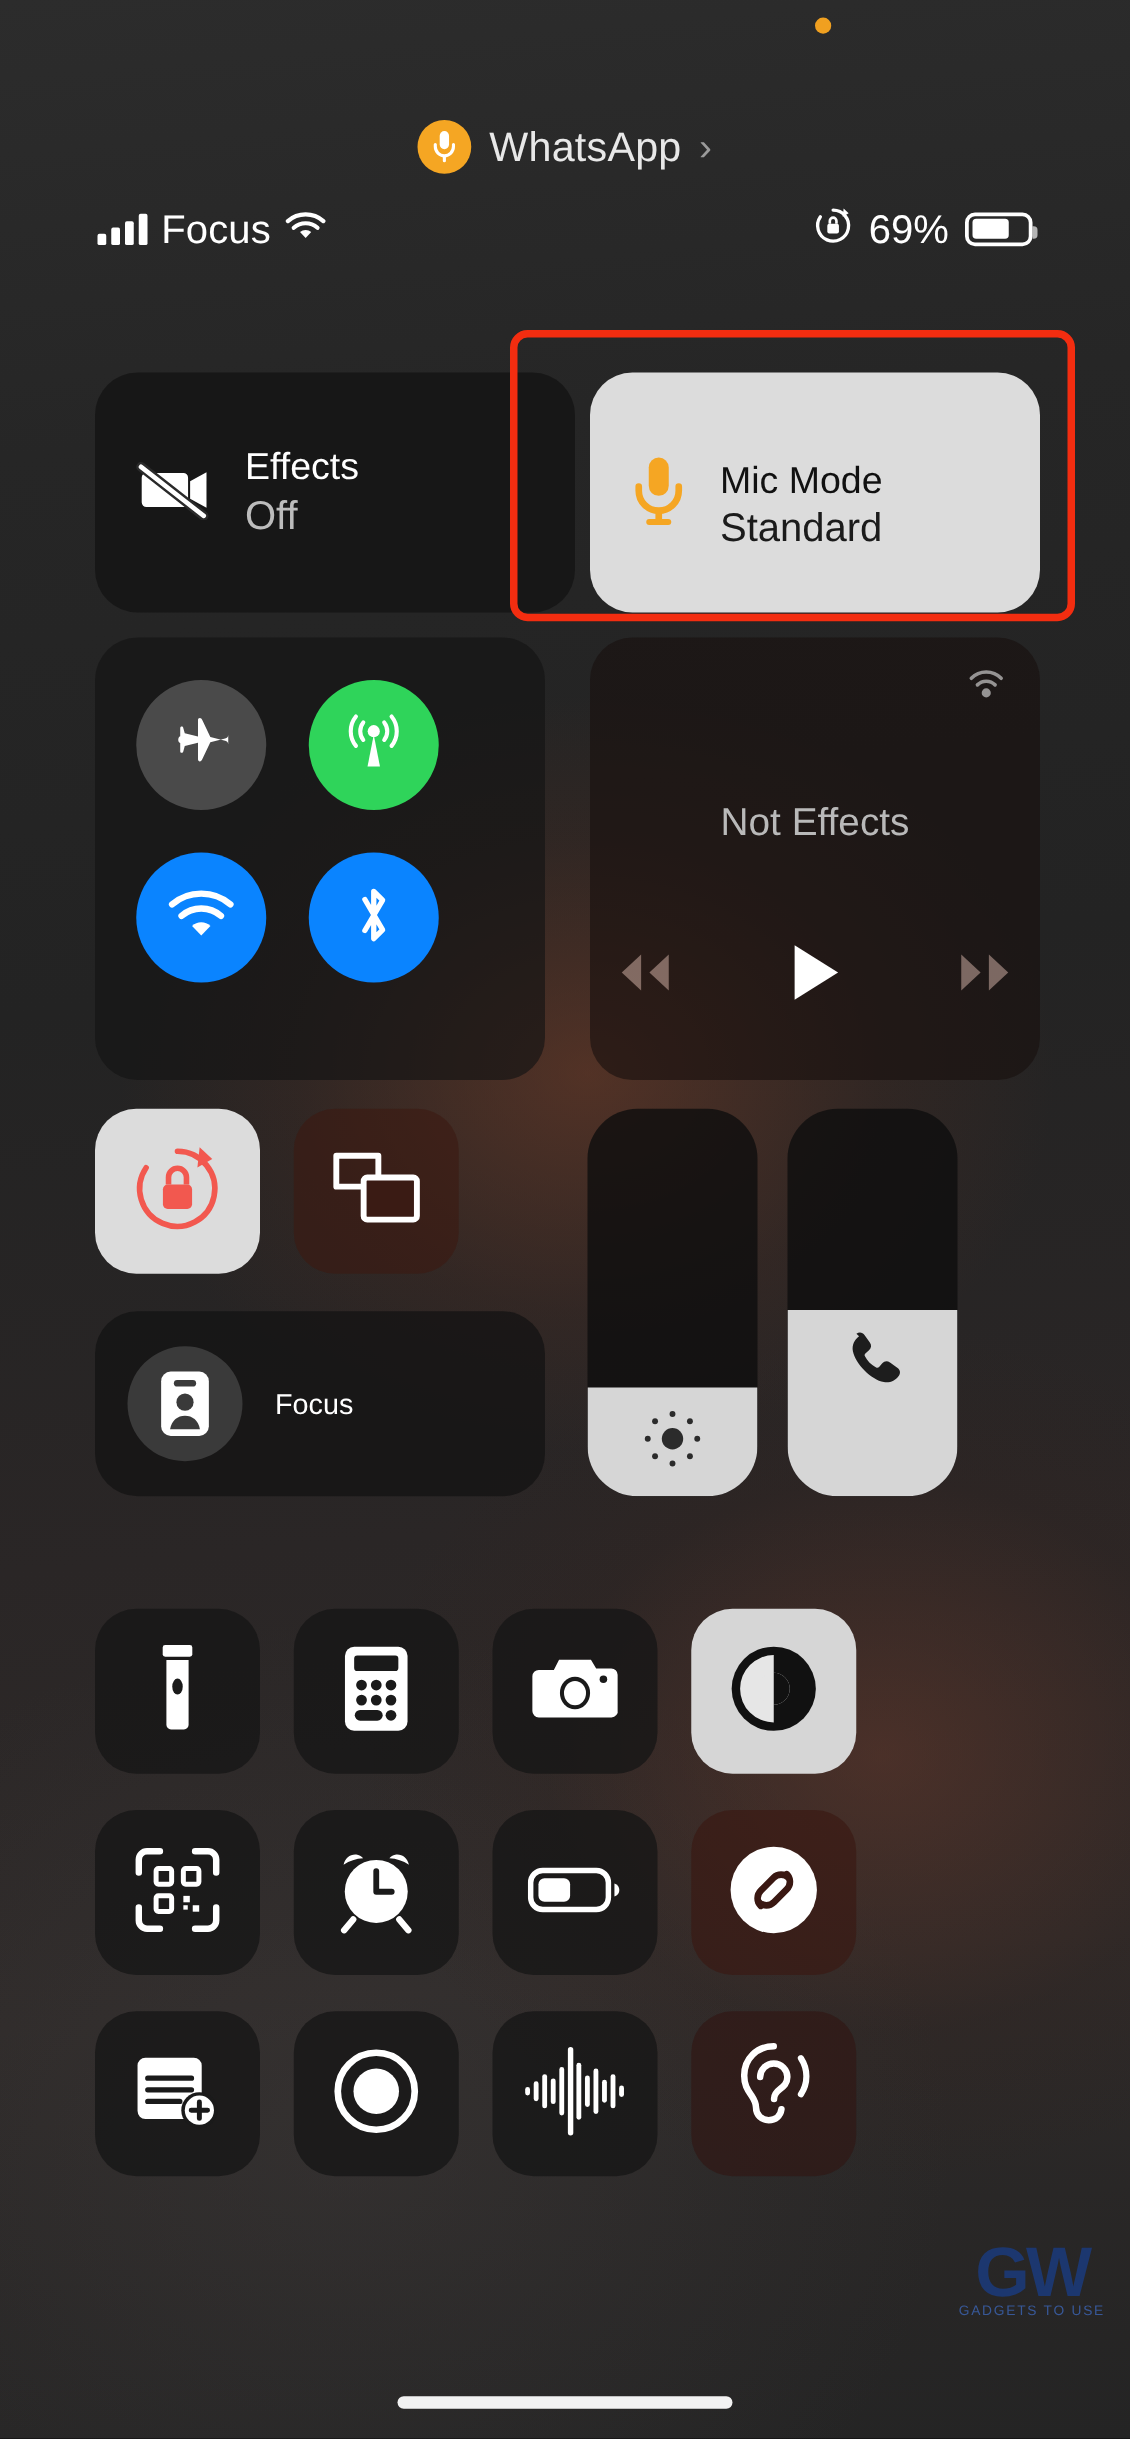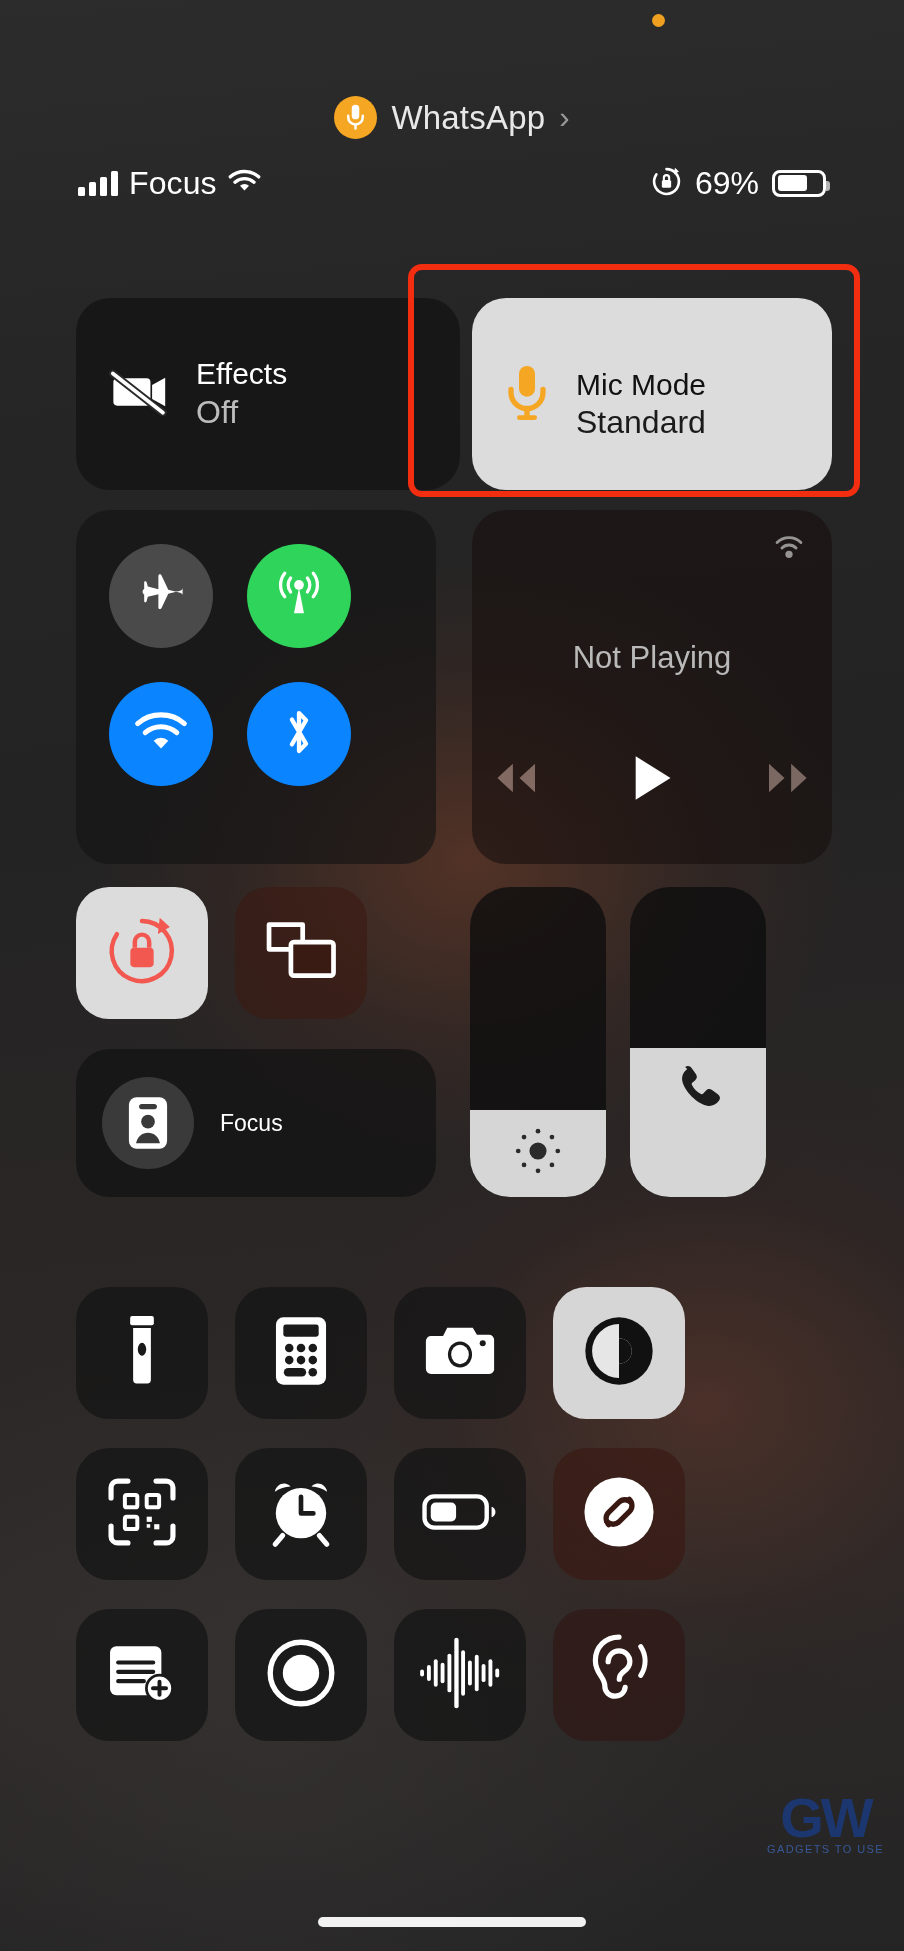--- a/index.html
+++ b/index.html
@@ -290,21 +290,21 @@
     </div>
   </div>
 
   <div class="panel" style="left:472px; top:510px; width:360px; height:354px; background:rgba(24,16,14,0.62);">
     <span class="airplay-ic">
       <svg width="42" height="42" viewBox="0 0 38 38">
         <circle cx="19" cy="22" r="3.3" fill="#e0e0e0"></circle>
         <path d="M12.6 16.2a9 9 0 0 1 12.8 0M8.2 11.4a15.2 15.2 0 0 1 21.6 0" stroke="#e0e0e0" stroke-width="2.6" fill="none" stroke-linecap="round"></path>
       </svg>
     </span>
-    <div class="media-title" style="top:130px;">Not Playing</div>
+    <div class="media-title" style="top:130px;">Not Effects</div>
     <div class="media-ctrls" style="top:243px;">
       <span style="opacity:.42">
         <svg width="56" height="42" viewBox="0 0 50 38">
           <path d="M24 6v26L10 19z" fill="#ffd9cc"></path>
           <path d="M44 6v26L30 19z" fill="#ffd9cc"></path>
         </svg>
       </span>
       <span>
         <svg width="44" height="50" viewBox="0 0 40 46">
           <path d="M5 3v40l32-20z" fill="#fff"></path>

